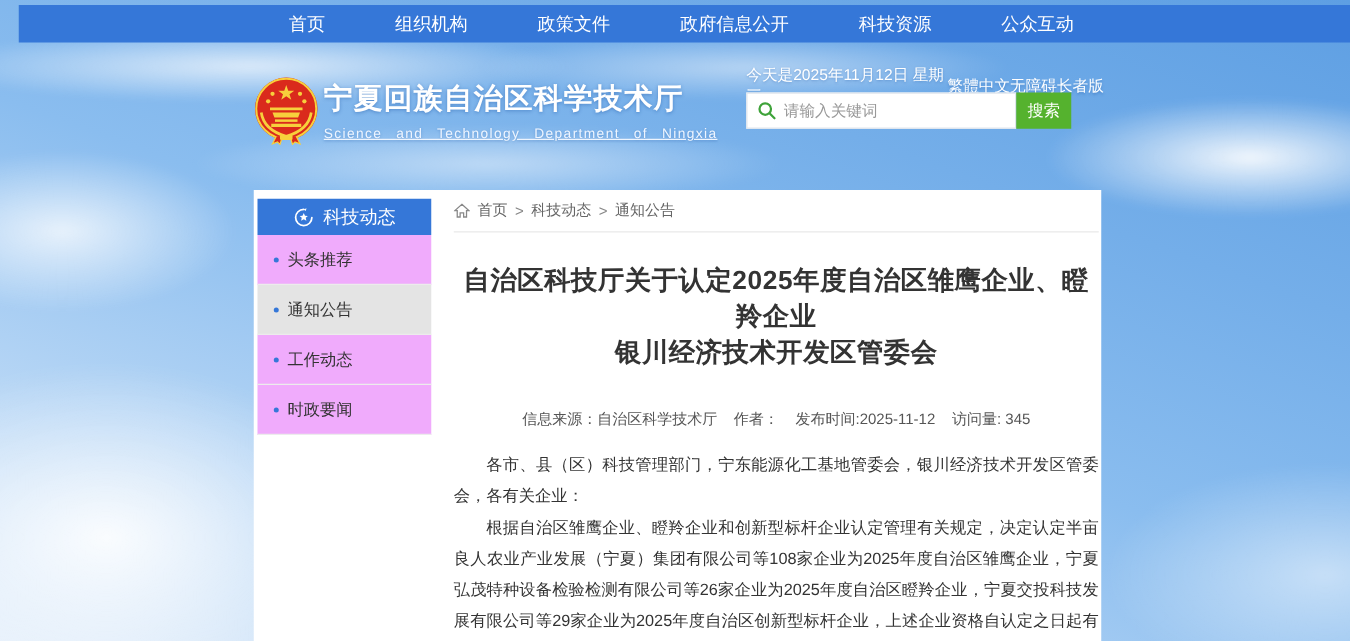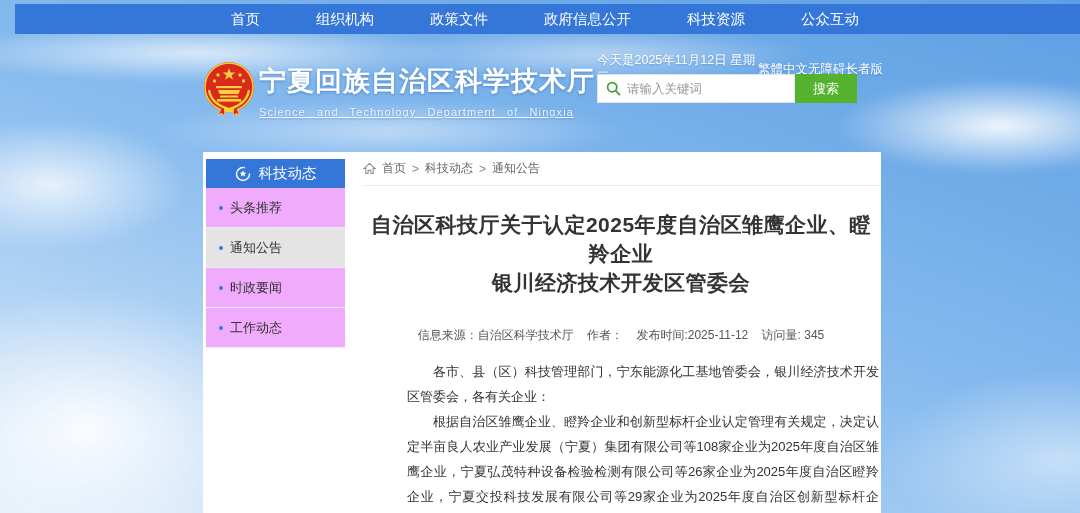--- a/index.html
+++ b/index.html
@@ -18,38 +18,38 @@
     position:absolute; left:15px; right:0; top:4px; height:30px;
     background:#3577d8; display:flex; align-items:center;
     padding-left:216px; gap:56px;
   }
   .nav-item { color:#fff; font-size:14.5px; white-space:nowrap; cursor:pointer; }
 
   
   .logo-wrap { position:absolute; left:203px; top:60px; display:flex; cursor:pointer; }
   .emblem { width:52px; height:56px; }
   .site-titles { position:absolute; left:259px; top:63px; }
-  .site-title { color:#fff; font-size:27px; font-weight:bold; letter-spacing:1px;
+  .site-title { color:#fff; font-size:23px; font-weight:bold; letter-spacing:1px;
     text-shadow:0 1px 3px rgba(25,80,160,.45); white-space:nowrap; }
   .site-subtitle { color:#eef5ff; font-size:11px; letter-spacing:1.1px; word-spacing:7px;
     margin-top:7px; white-space:nowrap; text-shadow:0 1px 2px rgba(25,80,160,.35);text-decoration:underline; }
 
   .topbar-right { position:absolute; left:597px; top:52px; width:286px;
     display:flex; justify-content:space-between; align-items:center;
     color:#fff; font-size:12.5px; text-shadow:0 1px 2px rgba(25,80,160,.35); }
   .quick-links { display:flex; gap:0; }
   .quick-link { cursor:pointer; white-space:nowrap; }
 
   .searchbar { position:absolute; left:597px; top:74px; width:260px; height:29px; display:flex; }
   .search-input-wrap { flex:1; background:#fff; border:1px solid #dfe5ec;
     display:flex; align-items:center; padding-left:8px; gap:6px; }
   .search-input { border:none; outline:none; flex:1; font-size:12.5px; color:#333;
     font-family:"Liberation Sans","DejaVu Sans",sans-serif; background:transparent; height:100%; }
   .search-input::placeholder { color:#999; }
-  .search-btn { width:62px; background:#55b22e; color:#fff; border:none; font-size:13px;
+  .search-btn { width:44px; background:#55b22e; color:#fff; border:none; font-size:13px;
     cursor:pointer; font-family:"Liberation Sans","DejaVu Sans",sans-serif; }
 
   
   .panel { position:absolute; left:203px; top:152px; width:678px; height:374px; background:#fff; }
 
   
   .sidebar { position:absolute; left:3px; top:7px; width:139px; }
   .sidebar-header { height:29px; background:#3577d8; color:#fff; font-size:14.5px;
     display:flex; align-items:center; justify-content:center; gap:8px; }
   .side-item { height:40px; display:flex; align-items:center; gap:7px; padding-left:13px;
@@ -64,21 +64,21 @@
   .crumb { cursor:pointer; }
   .crumb-sep { color:#888; }
 
   
   .content { position:absolute; left:160px; top:34px; width:516px; }
   .article-title { margin-top:24px; text-align:center; font-size:21px; font-weight:bold;
     color:#333; line-height:29px; letter-spacing:.5px; }
   .article-meta { margin-top:30px; text-align:center; font-size:12px; color:#555; }
   .article-meta span { margin:0 5px; }
   .article-body { margin-top:15px; font-size:13px; color:#333; line-height:25px; text-align:justify; }
-  .article-body p { text-indent:2em;margin-left:44px; }
+  .article-body p { text-indent:2em; }
   .attachments { margin-top:32px; padding-left:36px; font-size:12.5px; color:#444;
     display:flex; align-items:flex-start; }
   .attach-label { white-space:nowrap; }
   .attach-item { line-height:21px; cursor:pointer; }
 </style>
 </head>
 <body>
 
 <div id="page">
 
@@ -156,25 +156,25 @@
       <div class="side-item">
         <span class="dot"></span>
         <span>头条推荐</span>
       </div>
       <div class="side-item active">
         <span class="dot"></span>
         <span>通知公告</span>
       </div>
       <div class="side-item">
         <span class="dot"></span>
+        <span>工作动态</span>
+      </div>
+      <div class="side-item">
+        <span class="dot"></span>
         <span>时政要闻</span>
-      </div>
-      <div class="side-item">
-        <span class="dot"></span>
-        <span>工作动态</span>
       </div>
     </aside>
 
     <div class="breadcrumb">
       <svg width="13" height="13" viewBox="0 0 14 14">
         <path d="M7 1.5 L13 7 H11 V12.5 H8.5 V9 H5.5 V12.5 H3 V7 H1 Z" fill="none" stroke="#888" stroke-width="1.1"></path>
       </svg>
       <span class="crumb">首页</span>
       <span class="crumb-sep">&gt;</span>
       <span class="crumb">科技动态</span>

